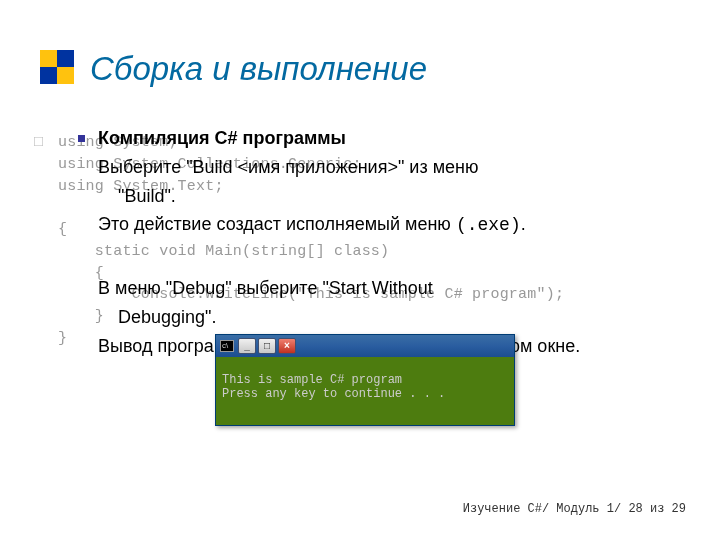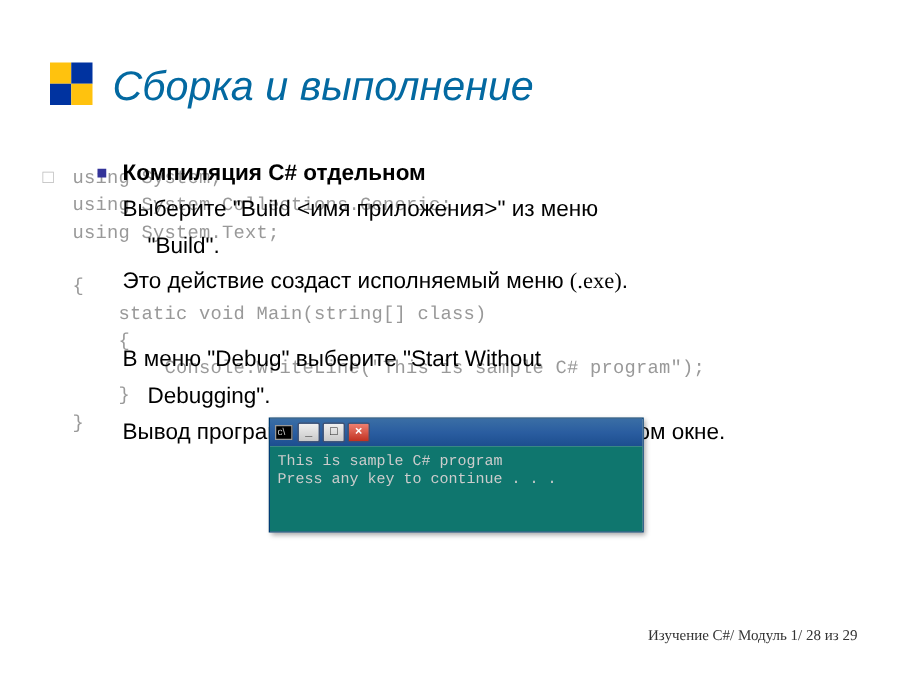--- a/index.html
+++ b/index.html
@@ -81,21 +81,21 @@
   }
   .bullet b { font-weight: bold; font-family: Verdana, Arial, sans-serif; }
   .sub {
     padding-left: 20px;
     margin-bottom: 4px;
   }
   .sub2 {
     padding-left: 40px;
     margin-bottom: 4px;
   }
-  .mono { font-family: Liberation Serif, serif; }
+  .mono { font-family: Liberation Mono, monospace; }
   .spacer { height: 34px; }
   .cmd-window {
     position: absolute;
     left: 215px;
     top: 334px;
     width: 300px;
     z-index: 3;
     background: #ece9d8;
     border: 1px solid #003c74;
     box-shadow: 2px 2px 4px rgba(0,0,0,0.35);
@@ -142,35 +142,35 @@
     text-align: center;
     color: #222;
     font-family: Tahoma, sans-serif;
     font-weight: bold;
   }
   .cmd-title .wbtn.close {
     background: linear-gradient(to bottom,#f08070,#c03020);
     color: #fff;
   }
   .cmd-body {
-    background: #0f766e;
-    padding: 5px 6px 10px 6px;
+    background: #4d7c0f;
+    padding: 16px 6px 10px 6px;
     font-family: "Courier New", monospace;
     font-size: 12px;
     color: #ccc;
     min-height: 68px;
     white-space: pre;
   }
   .footer {
     position: absolute;
     right: 34px;
     bottom: 24px;
     font-size: 12px;
     color: #333;
-    font-family: Liberation Serif, serif;
+    font-family: Liberation Mono, monospace;
     margin-left: 28px;
   }
 </style>
 </head>
 <body>
 
 <div class="slide">
 
   <div class="accent-bar">
     <div class="row">
@@ -192,21 +192,21 @@
     <div class="ln"><span class="gut"></span><span></span></div>
     <div class="ln"><span class="gut"></span><span>{</span></div>
     <div class="ln"><span class="gut"></span><span>    static void Main(string[] class)</span></div>
     <div class="ln"><span class="gut"></span><span>    {</span></div>
     <div class="ln"><span class="gut"></span><span>        Console.WriteLine("This is sample C# program");</span></div>
     <div class="ln"><span class="gut"></span><span>    }</span></div>
     <div class="ln"><span class="gut"></span><span>}</span></div>
   </div>
 
   <div class="content">
-    <div class="bullet"><b>Компиляция C# отдельном</b></div>
+    <div class="bullet"><b>Компиляция C# программы</b></div>
     <div class="sub">
       <span>Выберите "Build </span><span>&lt;имя приложения&gt;</span><span>" из меню</span>
     </div>
     <div class="sub2">"Build".</div>
     <div class="sub">
       <span>Это действие создаст исполняемый меню </span><span class="mono">(.exe)</span><span>.</span>
     </div>
 
     <div class="spacer"></div>
 

